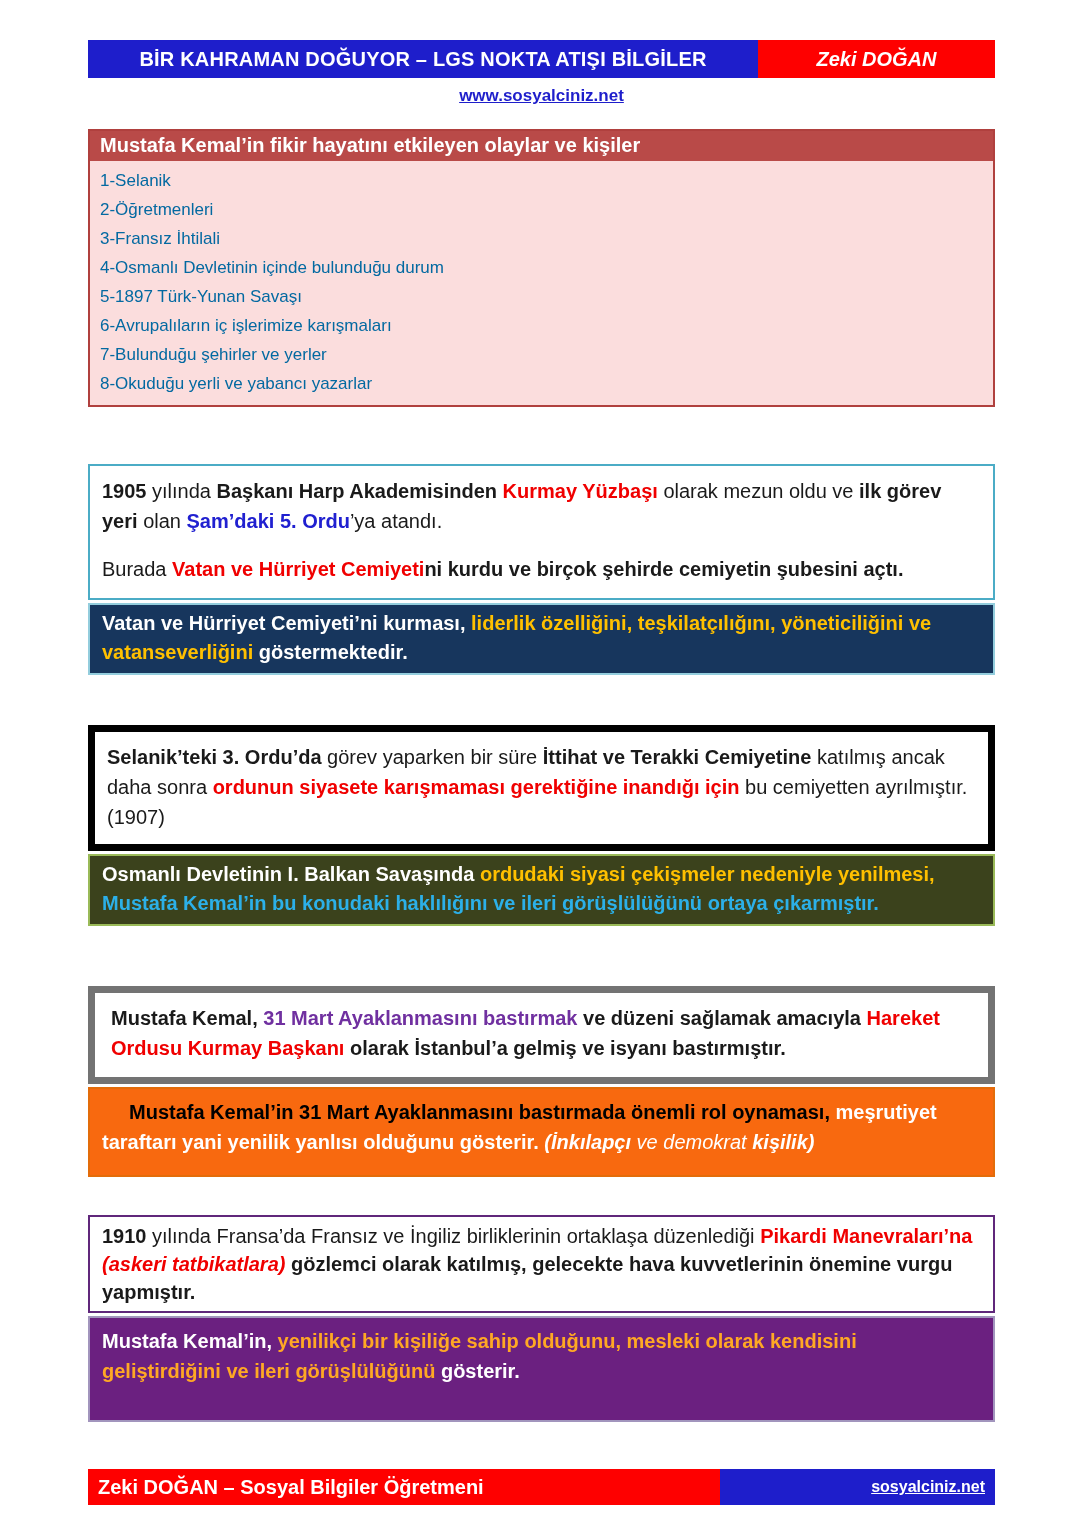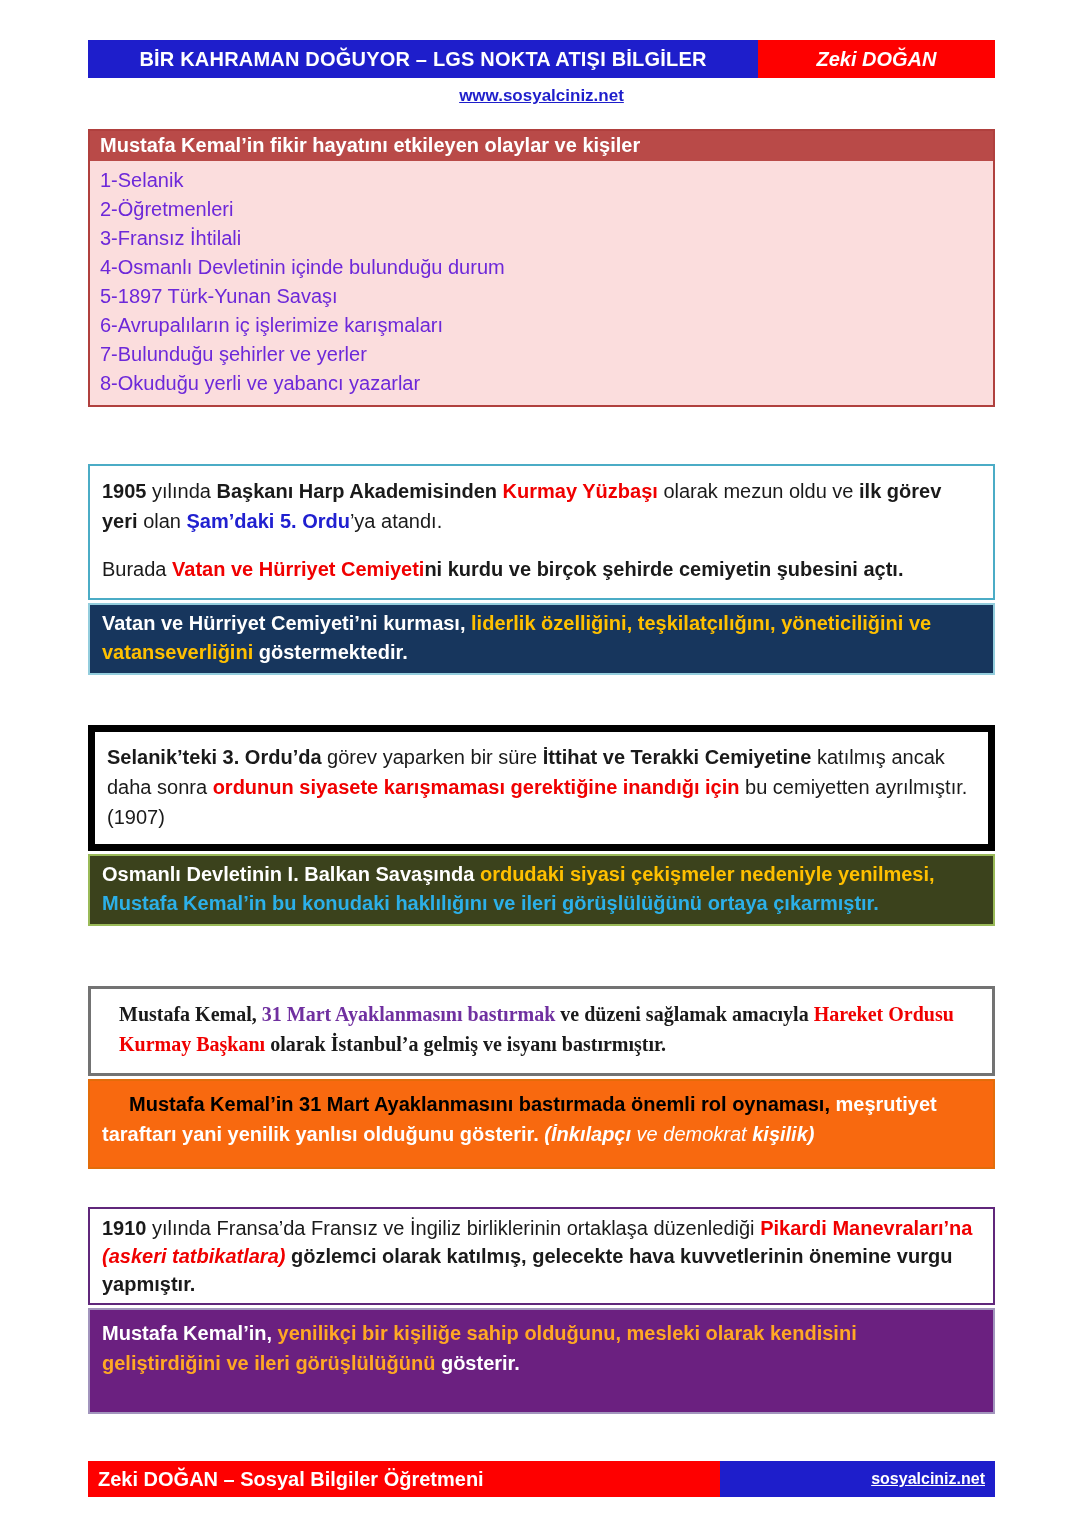--- a/index.html
+++ b/index.html
@@ -19,29 +19,29 @@
     width:237px;background:#FE0000;color:#ffffff;font-weight:700;font-style:italic;
     font-size:20px;display:flex;align-items:center;justify-content:center;
   }
   .site-link-row{text-align:center;margin-top:8px;height:22px;}
   .site-link{color:#1E1ECB;font-weight:700;font-size:17px;text-decoration:underline;cursor:pointer;}
 
   
   .factors{margin-top:21px;border:2px solid #B0403E;}
   .factors-header{background:#B94A48;color:#ffffff;font-weight:700;font-size:20px;padding:3px 10px 4px;}
   .factors-body{background:#FBDDDD;padding:5px 0 7px;}
-  .factor-item{font-size:20px;line-height:29px;padding:0 10px;color:#6d28d9;}
+  .factor-item{font-size:17px;line-height:29px;padding:0 10px;color:#0369a1;}
 
   
   .wbox{background:#ffffff;box-sizing:border-box;font-size:20px;color:#1a1a1a;}
   .wbox p{margin:0;}
   .teal-box{margin-top:57px;border:2px solid #4BACC6;padding:10px 12px 14px;line-height:30px;}
   .teal-box .p2{margin-top:18px;}
   .olive-box{margin-top:50px;border:7px solid #000000;padding:10px 12px 12px;line-height:30px;}
-  .orange-box{margin-top:60px;border:3px solid #737373;padding:10px 28px 14px;line-height:30px;font-family:Liberation Serif, serif;}
+  .orange-box{margin-top:60px;border:7px solid #737373;padding:10px 16px 14px;line-height:30px;}
   .purple-box{margin-top:38px;border:2px solid #60277B;padding:5px 12px 5px;line-height:28px;}
 
   
   .callout{box-sizing:border-box;font-size:20px;font-weight:700;color:#ffffff;margin-top:3px;border:2px solid;}
   .callout.navy{background:#17365D;border-color:#93CDDD;padding:4px 12px 6px;line-height:29px;}
   .callout.olive{background:#3B421C;border-color:#9ABA58;padding:4px 12px 6px;line-height:29px;}
   .callout.orange{background:#F8690F;border-color:#E36C0A;padding:8px 12px 18px;line-height:30px;}
   .callout.purple{background:#6B2080;border-color:#A295BD;padding:8px 12px 34px;line-height:30px;}
 
   

